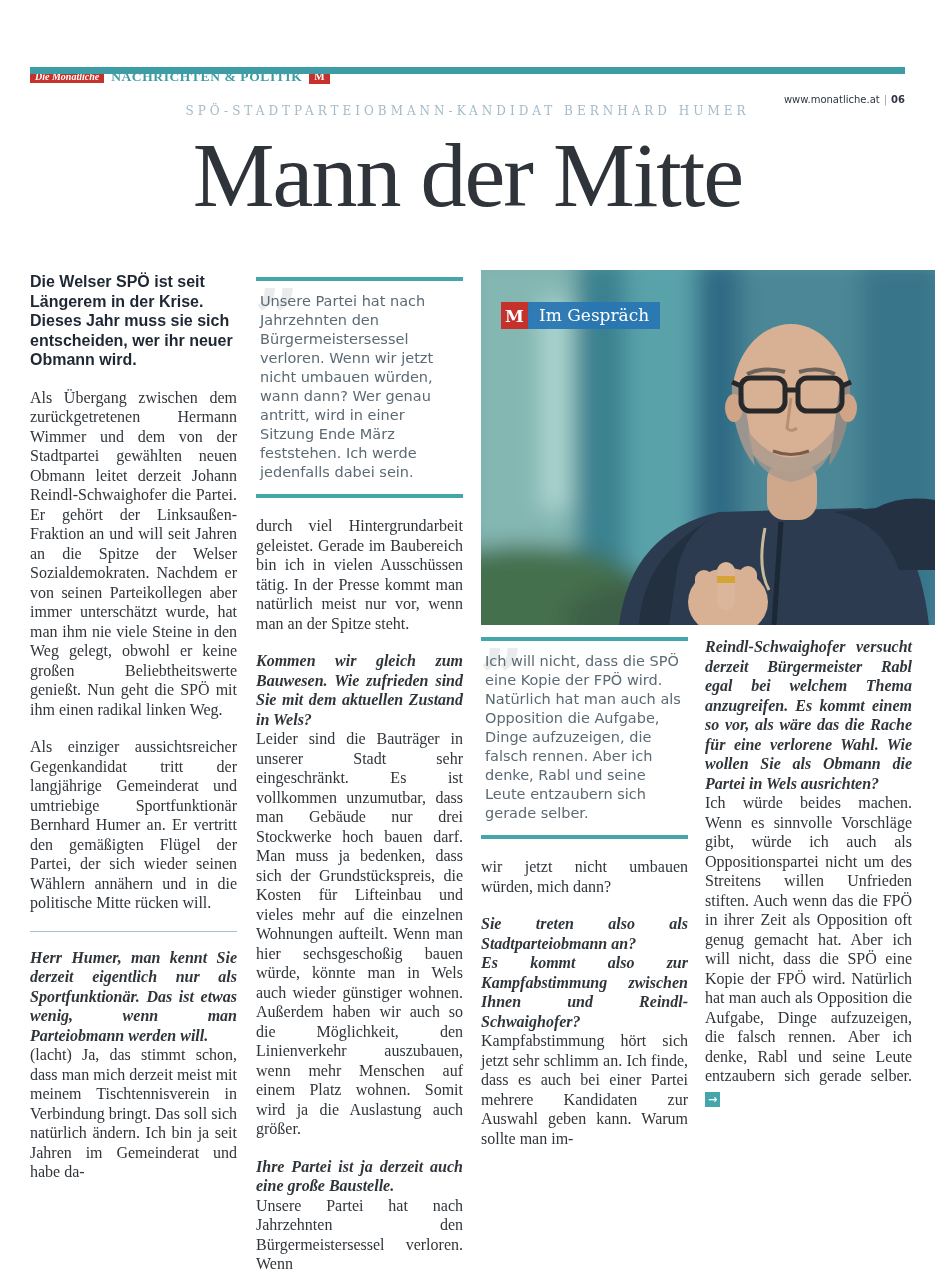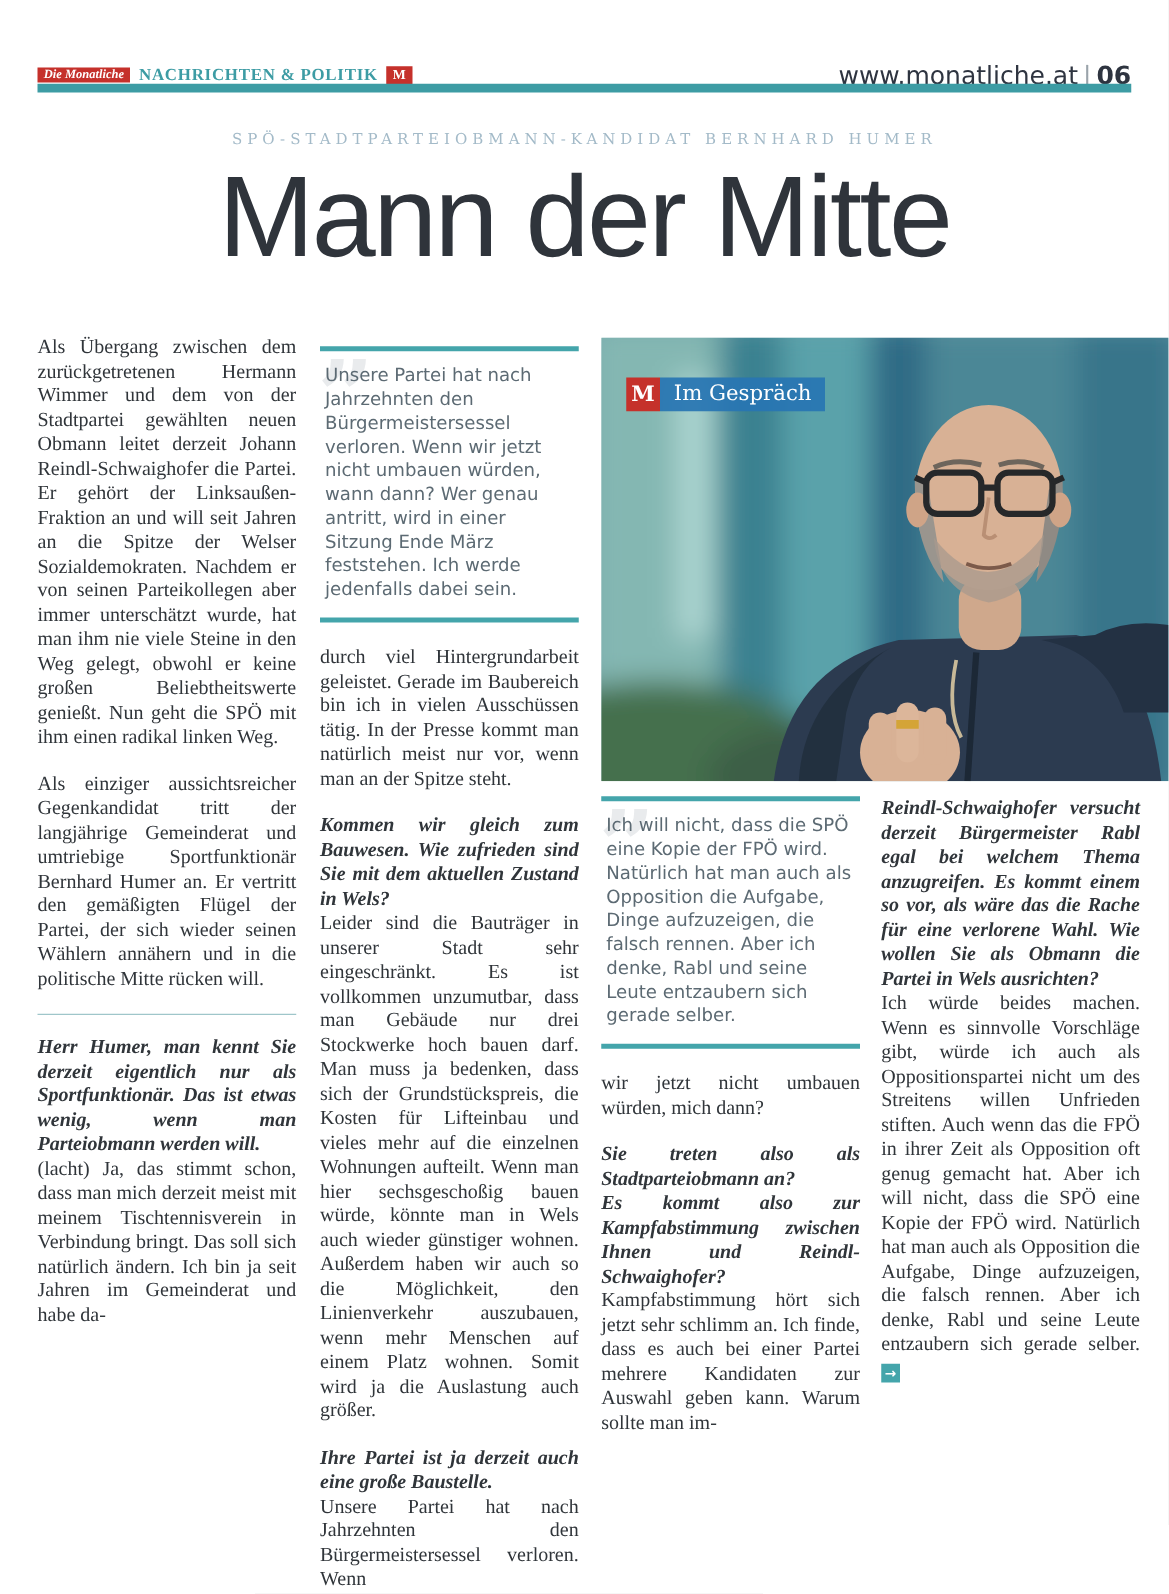--- a/index.html
+++ b/index.html
@@ -9,31 +9,31 @@
   
   .hdr{position:absolute;top:48px;left:30px;right:30px;display:flex;
        justify-content:space-between;align-items:center;}
   .hdr-left{display:flex;align-items:center;gap:7px;}
   .badge-red{background:#c5312b;color:#fff;font-family:"Liberation Serif",serif;
              font-weight:bold;font-style:italic;font-size:10px;line-height:1;
              padding:1px 5px;}
   .hdr-section{color:#3d9ca4;font-family:"Liberation Serif",serif;font-weight:bold;
                font-size:13.5px;letter-spacing:0.6px;}
   .badge-m{font-style:normal;font-size:11px;padding:2px 5px;}
-  .hdr-right{font-family:"DejaVu Sans",sans-serif;font-size:20px;color:#2e3440;}
+  .hdr-right{font-family:"DejaVu Sans",sans-serif;font-size:10px;color:#2e3440;margin-top:46px;}
   .hdr-right .sep{color:#9aa3aa;margin:0 4px;}
   .hdr-right .pageno{font-weight:bold;}
   .teal-bar{position:absolute;top:67px;left:30px;right:30px;height:7px;background:#3d9ca4;}
 
   
   .kicker{position:absolute;top:104px;left:0;right:0;text-align:center;
           font-family:"DejaVu Serif",serif;font-size:12px;letter-spacing:4px;
           color:#a3bac8;}
   .title{position:absolute;top:122px;left:0;right:0;margin:0;text-align:center;
-         font-family:Liberation Sans, sans-serif;font-weight:normal;font-size:92px;
+         font-family:Liberation Serif, serif;font-weight:normal;font-size:92px;
          letter-spacing:-2px;color:#2f343b;}
 
   
   .body-area{position:absolute;top:268px;left:0;right:0;bottom:0;}
   .col{position:absolute;top:0;width:207px;}
   .c1{left:30px;}
   .c2{left:256px;}
   .c3{left:481px;top:369px;}
   .c4{left:705px;top:369px;width:207px;}
 
@@ -86,20 +86,21 @@
     </div>
   </div>
   <div class="teal-bar"></div>
 
   <div class="kicker">SPÖ-STADTPARTEIOBMANN-KANDIDAT BERNHARD HUMER</div>
   <h1 class="title">Mann der Mitte</h1>
 
   <div class="body-area">
 
     <div class="col c1">
+      <p class="lead">Die Welser SPÖ ist seit Längerem in der Krise. Dieses Jahr muss sie sich entscheiden, wer ihr neuer Obmann wird.</p>
       <p>Als Übergang zwischen dem zurückgetretenen Hermann Wimmer und dem von der Stadtpartei gewählten neuen Obmann leitet derzeit Johann Reindl-Schwaighofer die Partei. Er gehört der Linksaußen-Fraktion an und will seit Jahren an die Spitze der Welser Sozialdemokraten. Nachdem er von seinen Parteikollegen aber immer unterschätzt wurde, hat man ihm nie viele Steine in den Weg gelegt, obwohl er keine großen Beliebtheitswerte genießt. Nun geht die SPÖ mit ihm einen radikal linken Weg.</p>
       <p>Als einziger aussichtsreicher Gegenkandidat tritt der langjährige Gemeinderat und umtriebige Sportfunktionär Bernhard Humer an. Er vertritt den gemäßigten Flügel der Partei, der sich wieder seinen Wählern annähern und in die politische Mitte rücken will.</p>
       <div class="divider"></div>
       <p class="question">Herr Humer, man kennt Sie derzeit eigentlich nur als Sportfunktionär. Das ist etwas wenig, wenn man Parteiobmann werden will.</p>
       <p class="answer">(lacht) Ja, das stimmt schon, dass man mich derzeit meist mit meinem Tischtennisverein in Verbindung bringt. Das soll sich natürlich ändern. Ich bin ja seit Jahren im Gemeinderat und habe da-</p>
     </div>
 
     <div class="col c2">
       <div class="pullquote">
         <div class="pq-rule"></div>

